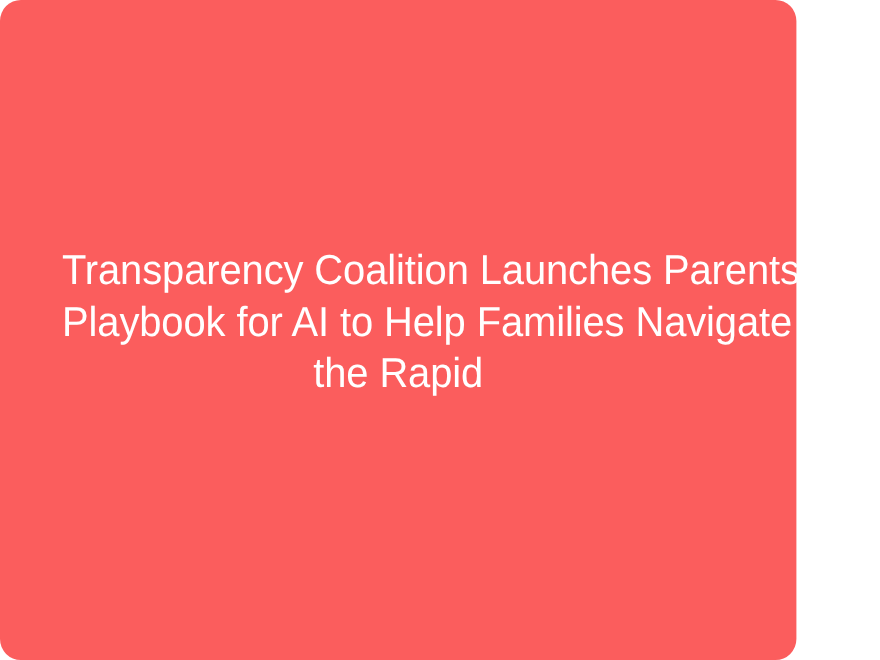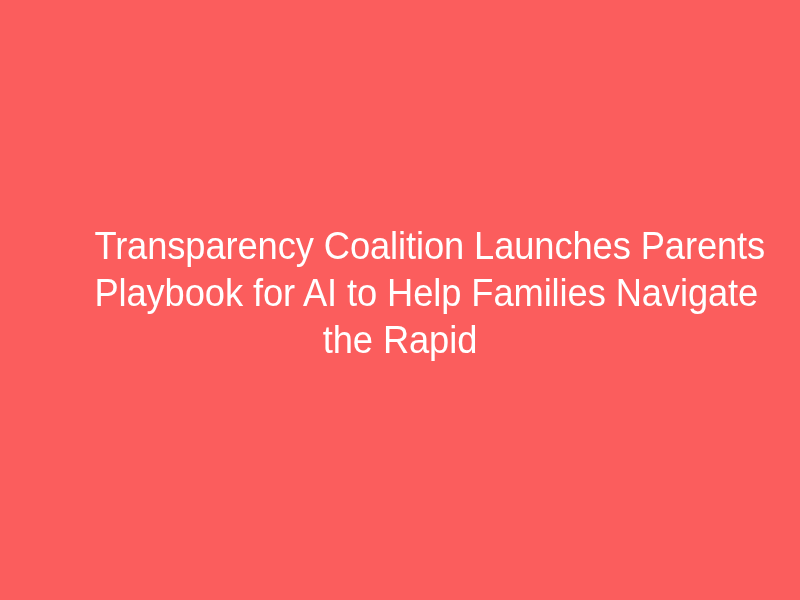--- a/index.html
+++ b/index.html
@@ -10,27 +10,28 @@
   body {
     width: 800px;
     height: 600px;
     overflow: hidden;
     font-family: "Liberation Sans", sans-serif;
   }
 
   #social-card {
     position: relative;
     box-sizing: border-box;
-    width: 800px;
+    width: 724px;
     height: 600px;
     background: #fb5d5d;
     display: flex;
     flex-direction: column;
     align-items: center;
     justify-content: center;
+    border-radius: 19px;
   }
 
   #headline-block {
     width: 640px;
     margin: 0;
     padding: 0;
     
     margin-top: -14px;
     text-align: center;
   }

